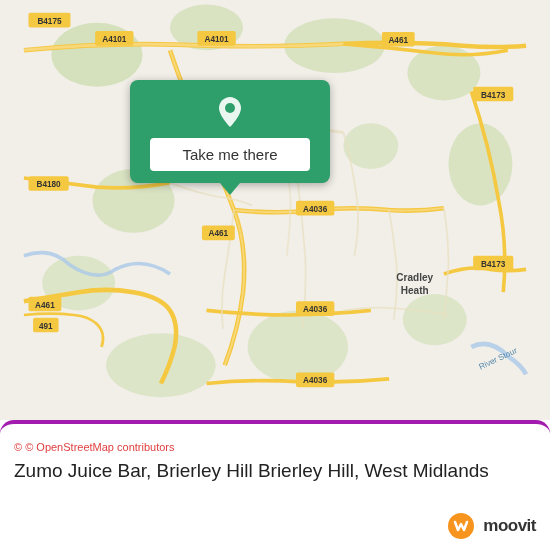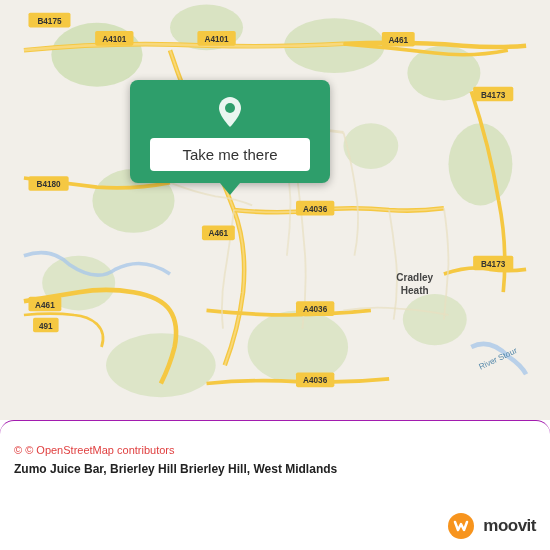--- a/index.html
+++ b/index.html
@@ -79,42 +79,42 @@
       border-left: 10px solid transparent;
       border-right: 10px solid transparent;
       border-top: 12px solid #2e9e6b;
     }
 
     
     #info-bar {
       width: 550px;
       height: 90px;
       background: white;
-      border-top: 1px solid #a21caf;
+      border-top: 4px solid #a21caf;
       display: flex;
       flex-direction: column;
       justify-content: center;
       padding: 8px 14px 17px;
       border-radius: 14px;
     }
 
     .attribution {
       font-size: 11px;
       color: #555;
       margin-bottom: 6px;
     }
 
     .attribution span {
       color: #e04040;
     }
 
     .location-text {
-      font-size: 12px;
+      font-size: 19px;
       color: #222;
-      font-weight: 700;
+      font-weight: 400;
       line-height: 1.3;
     }
 
     
     .moovit-logo {
       position: absolute;
       bottom: 10px;
       right: 14px;
       display: flex;
       align-items: center;

